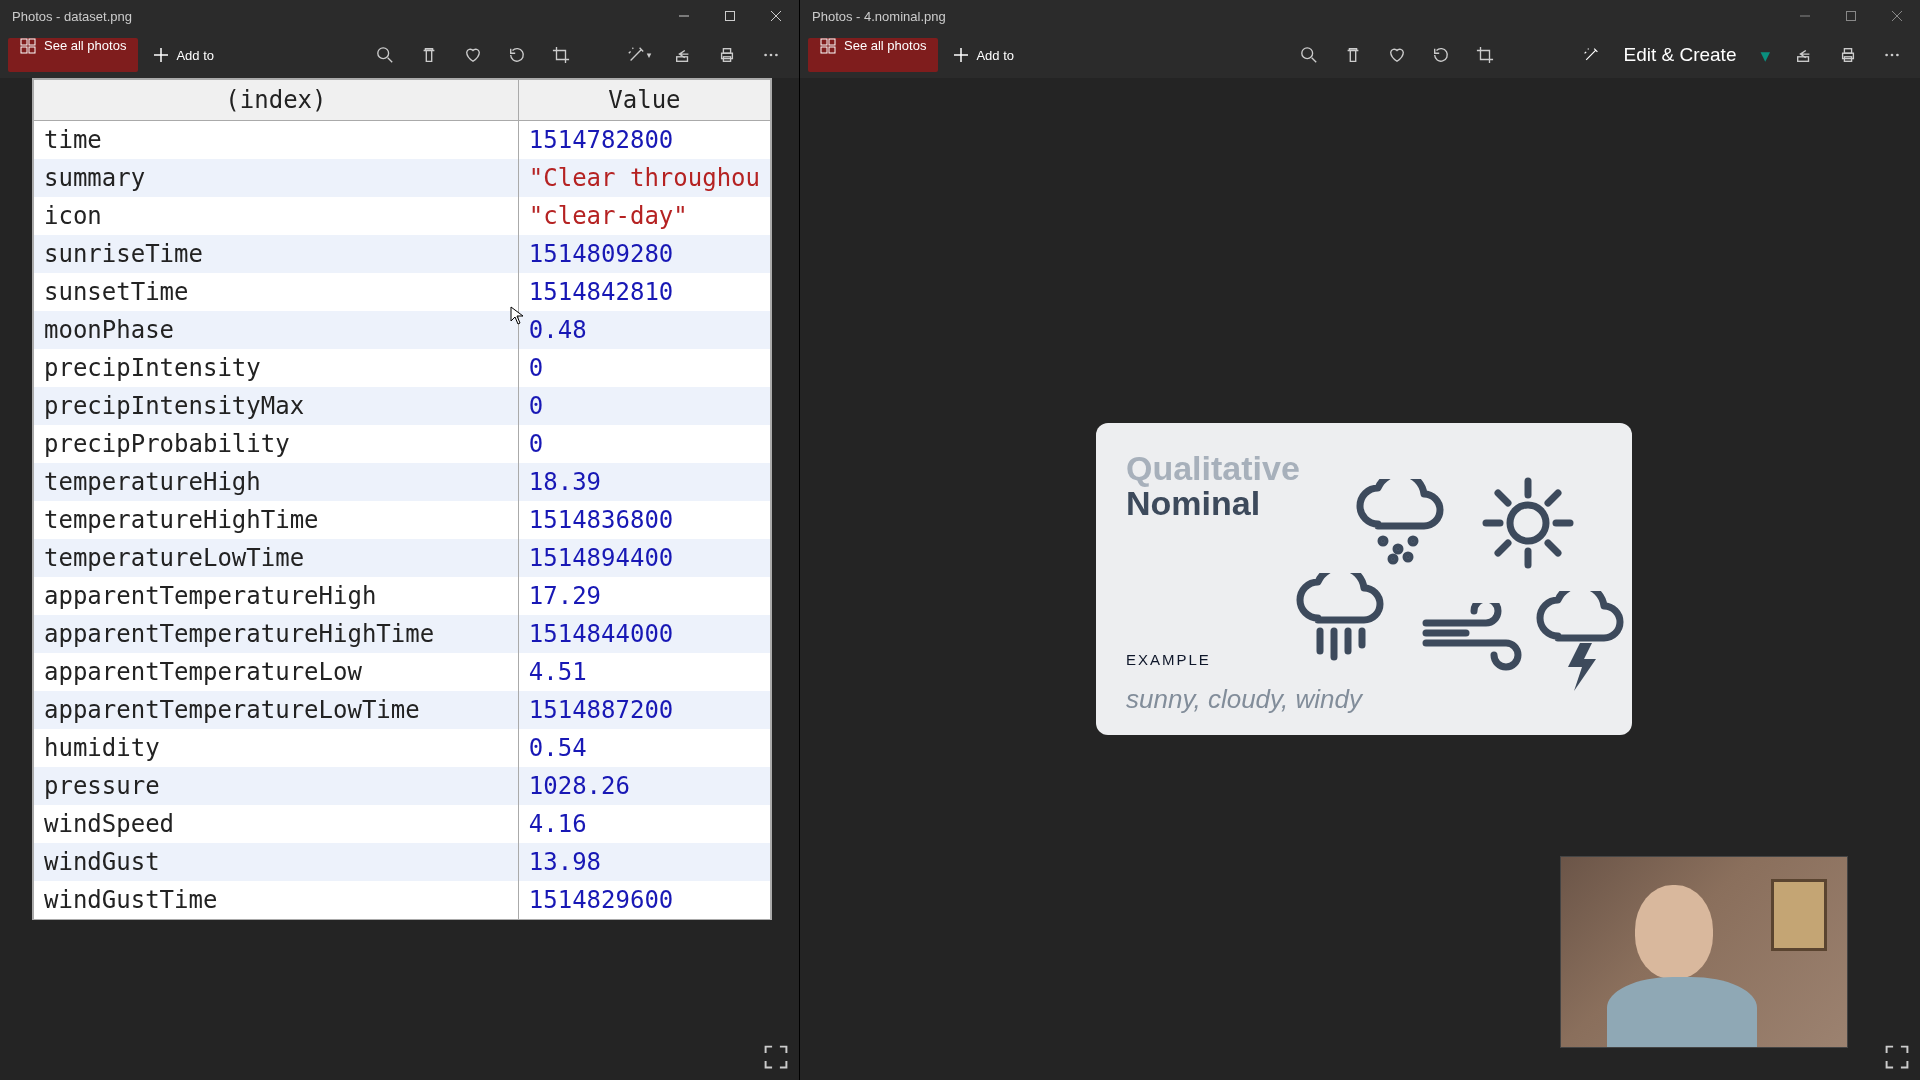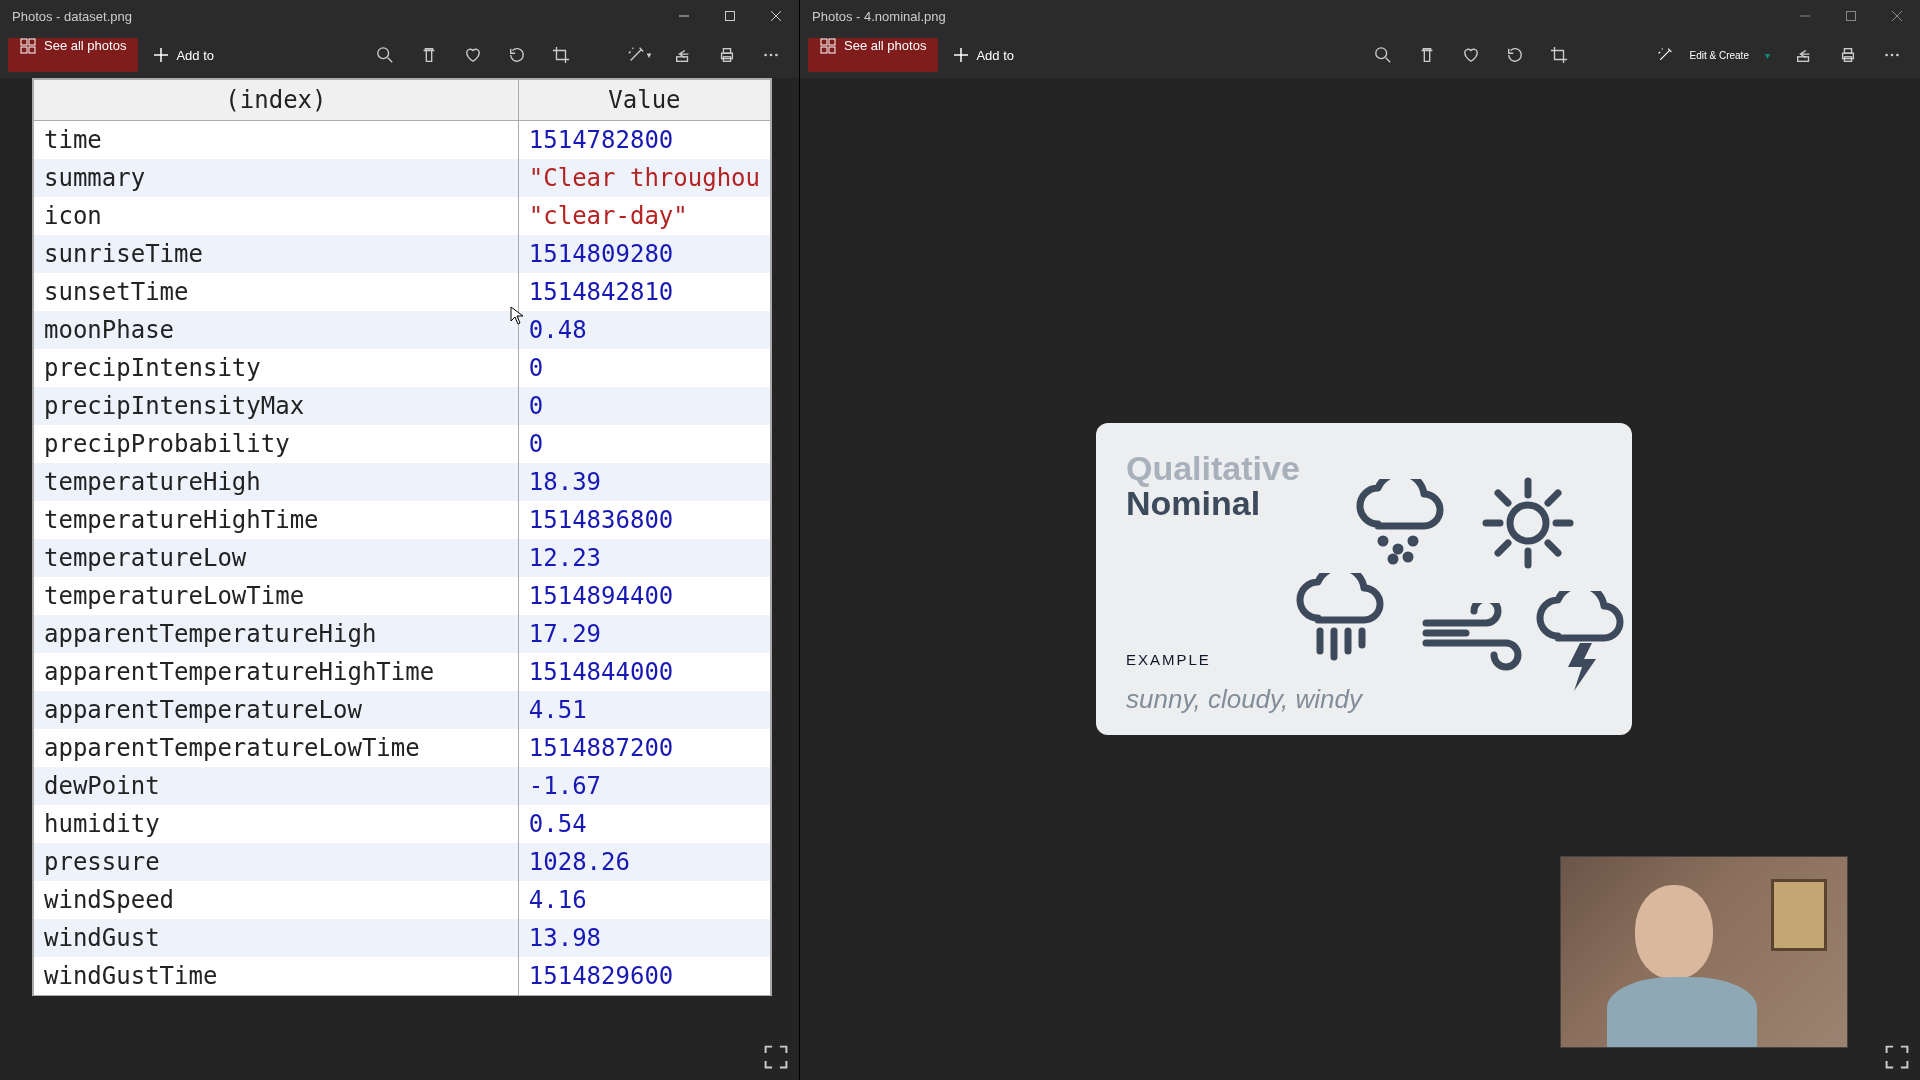--- a/index.html
+++ b/index.html
@@ -218,23 +218,23 @@
   position: absolute;
   bottom: 10px;
   right: 10px;
   width: 26px;
   height: 26px;
   color: #ccc;
 }
 .edit-create {
   display: flex;
   align-items: center;
-  gap: 16px;
+  gap: 24px;
   color: #fff;
-  font-size: 10px;
+  font-size: 19px;
   padding: 0 10px;
 }
 .edit-create svg { width: 16px; height: 16px; }
 </style>
 </head>
 <body>
 
 <div class="window left">
   <div class="titlebar">
     <span>Photos - dataset.png</span>
@@ -380,46 +380,38 @@
             </tr>
             <tr>
               <td>temperatureHigh</td>
               <td class="val-num">18.39</td>
             </tr>
             <tr>
               <td>temperatureHighTime</td>
               <td class="val-num">1514836800</td>
             </tr>
             <tr>
-              <td>temperatureLow</td>
-              <td class="val-num">12.23</td>
-            </tr>
-            <tr>
               <td>temperatureLowTime</td>
               <td class="val-num">1514894400</td>
             </tr>
             <tr>
               <td>apparentTemperatureHigh</td>
               <td class="val-num">17.29</td>
             </tr>
             <tr>
               <td>apparentTemperatureHighTime</td>
               <td class="val-num">1514844000</td>
             </tr>
             <tr>
               <td>apparentTemperatureLow</td>
               <td class="val-num">4.51</td>
             </tr>
             <tr>
               <td>apparentTemperatureLowTime</td>
               <td class="val-num">1514887200</td>
-            </tr>
-            <tr>
-              <td>dewPoint</td>
-              <td class="val-num">-1.67</td>
             </tr>
             <tr>
               <td>humidity</td>
               <td class="val-num">0.54</td>
             </tr>
             <tr>
               <td>pressure</td>
               <td class="val-num">1028.26</td>
             </tr>
             <tr>

